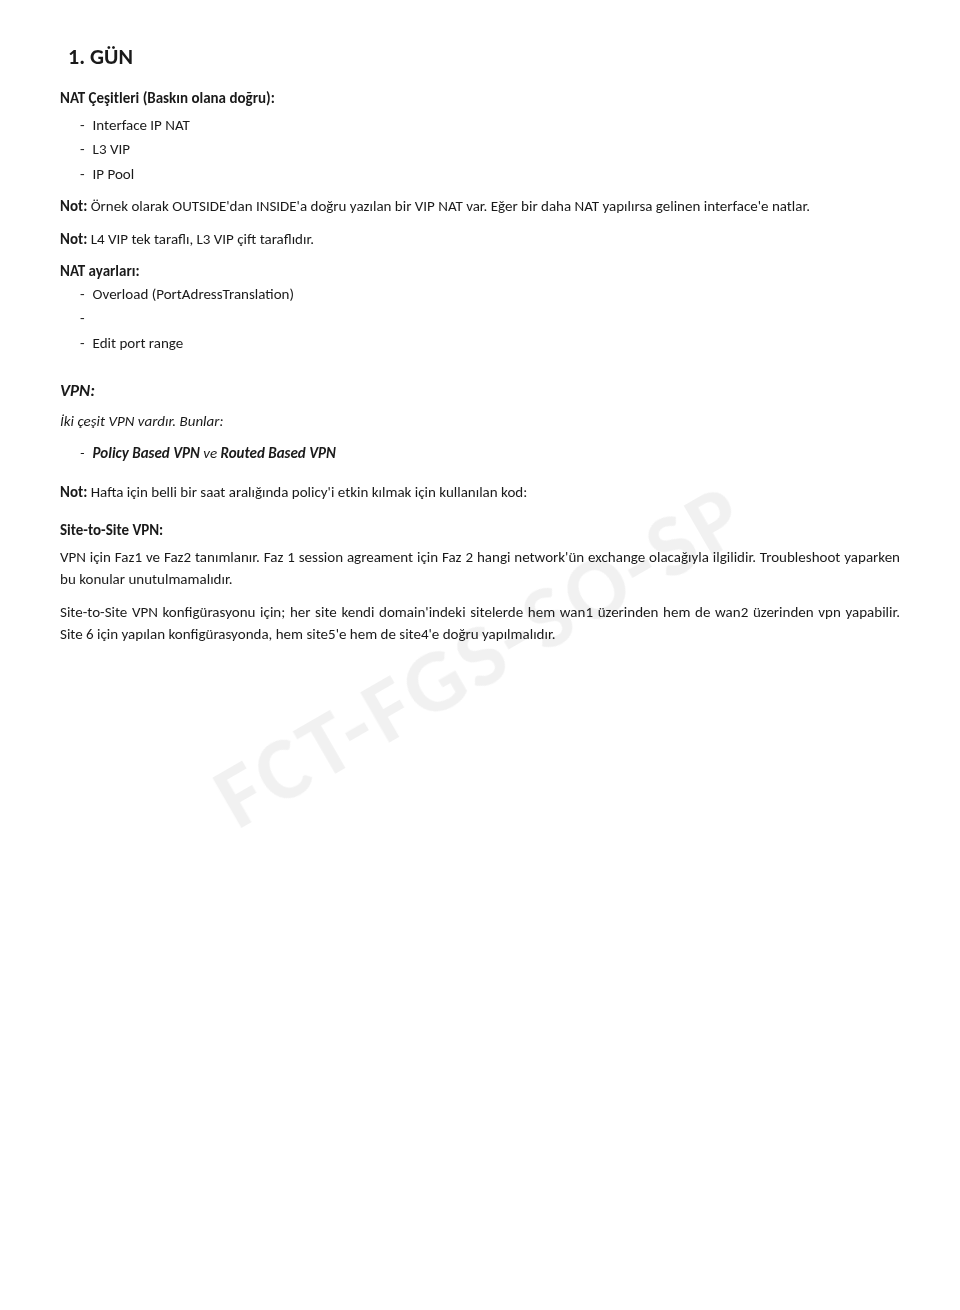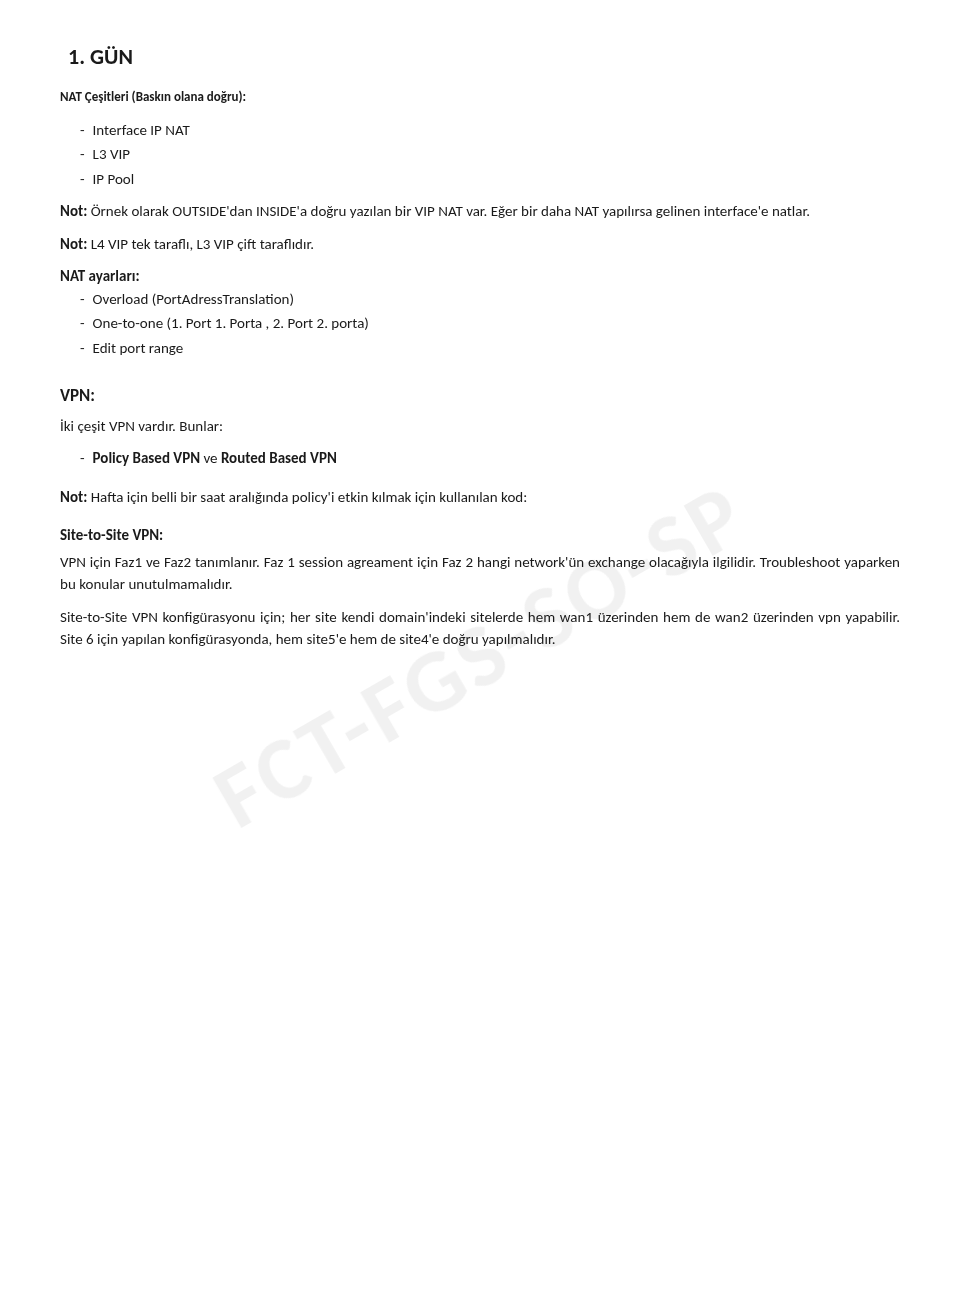--- a/index.html
+++ b/index.html
@@ -24,23 +24,23 @@
     }
 
     h1 {
       font-size: 22px;
       font-weight: bold;
       margin-bottom: 14px;
       margin-left: 8px;
     }
 
     .section-title {
-      font-size: 13px;
+      font-size: 15px;
       font-weight: bold;
-      margin-bottom: 12px;
+      margin-bottom: 4px;
     }
 
     .bold {
       font-weight: bold;
     }
 
     .italic-underline {
       font-style: italic;
       text-decoration: underline;
     }
@@ -65,20 +65,21 @@
       flex-shrink: 0;
     }
 
     .nat-section {
       margin-bottom: 14px;
     }
 
     .vpn-section {
       margin-top: 24px;
       margin-bottom: 16px;
+      font-style: italic;
     }
 
     .vpn-title {
       font-size: 17px;
       font-weight: bold;
       margin-bottom: 6px;
     }
 
     .watermark {
       position: fixed;
@@ -152,21 +153,20 @@
 
   <div class="nat-section">
     <div class="bold">NAT ayarları:</div>
     <div class="list-section">
       <div class="list-item">
         <span class="dash">-</span>
         <span>Overload (PortAdressTranslation)</span>
       </div>
       <div class="list-item">
         <span class="dash">-</span>
-        <span>One-to-one (1. Port 1. Porta , 2. Port 2. porta)</span>
       </div>
       <div class="list-item">
         <span class="dash">-</span>
         <span>Edit port range</span>
       </div>
     </div>
   </div>
 
   <div class="vpn-section">
     <div class="vpn-title">VPN:</div>

